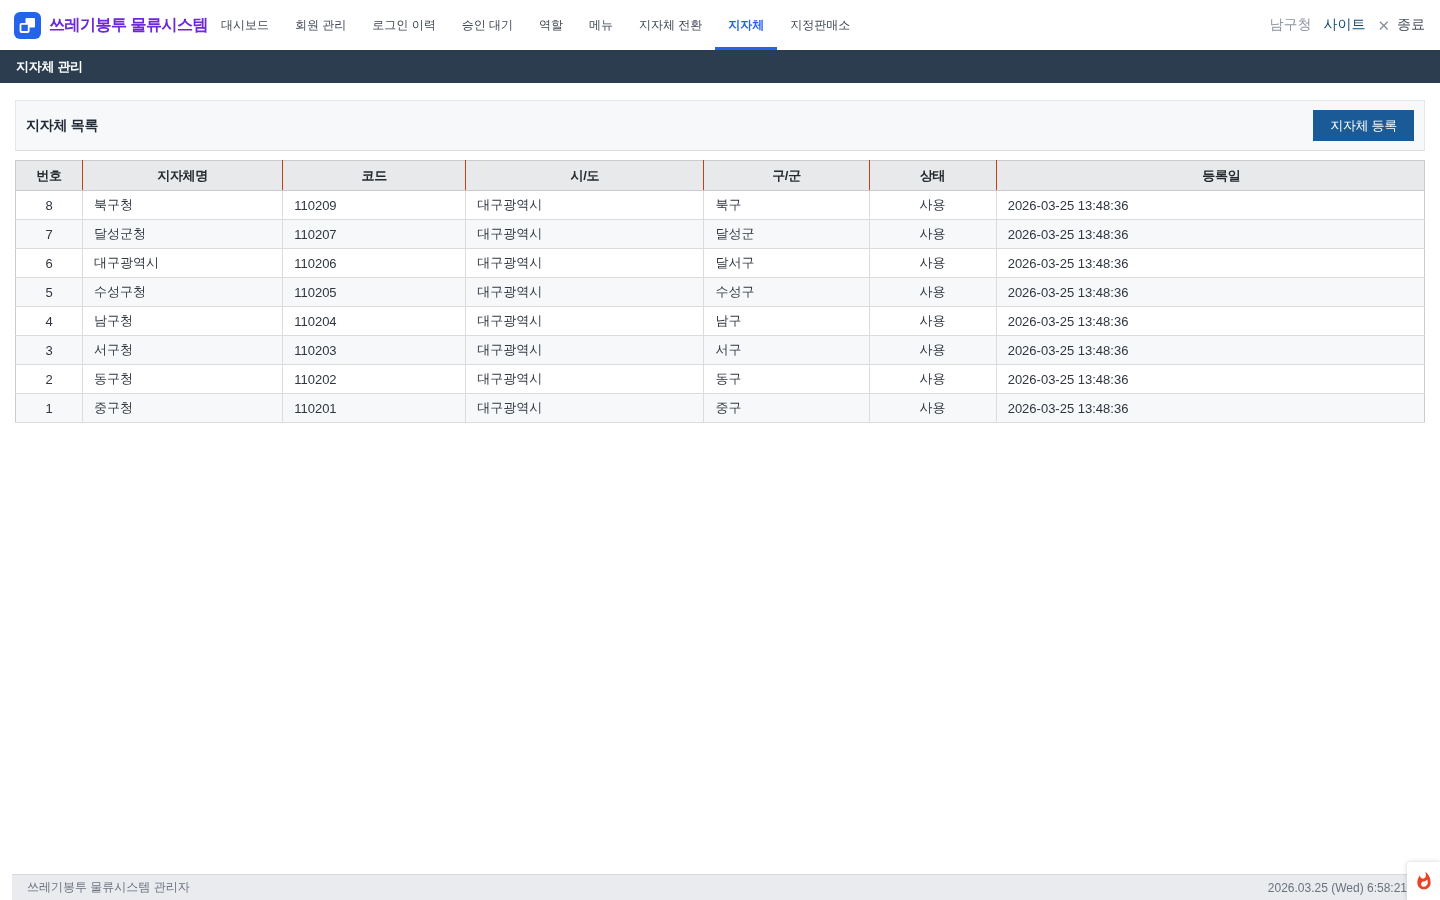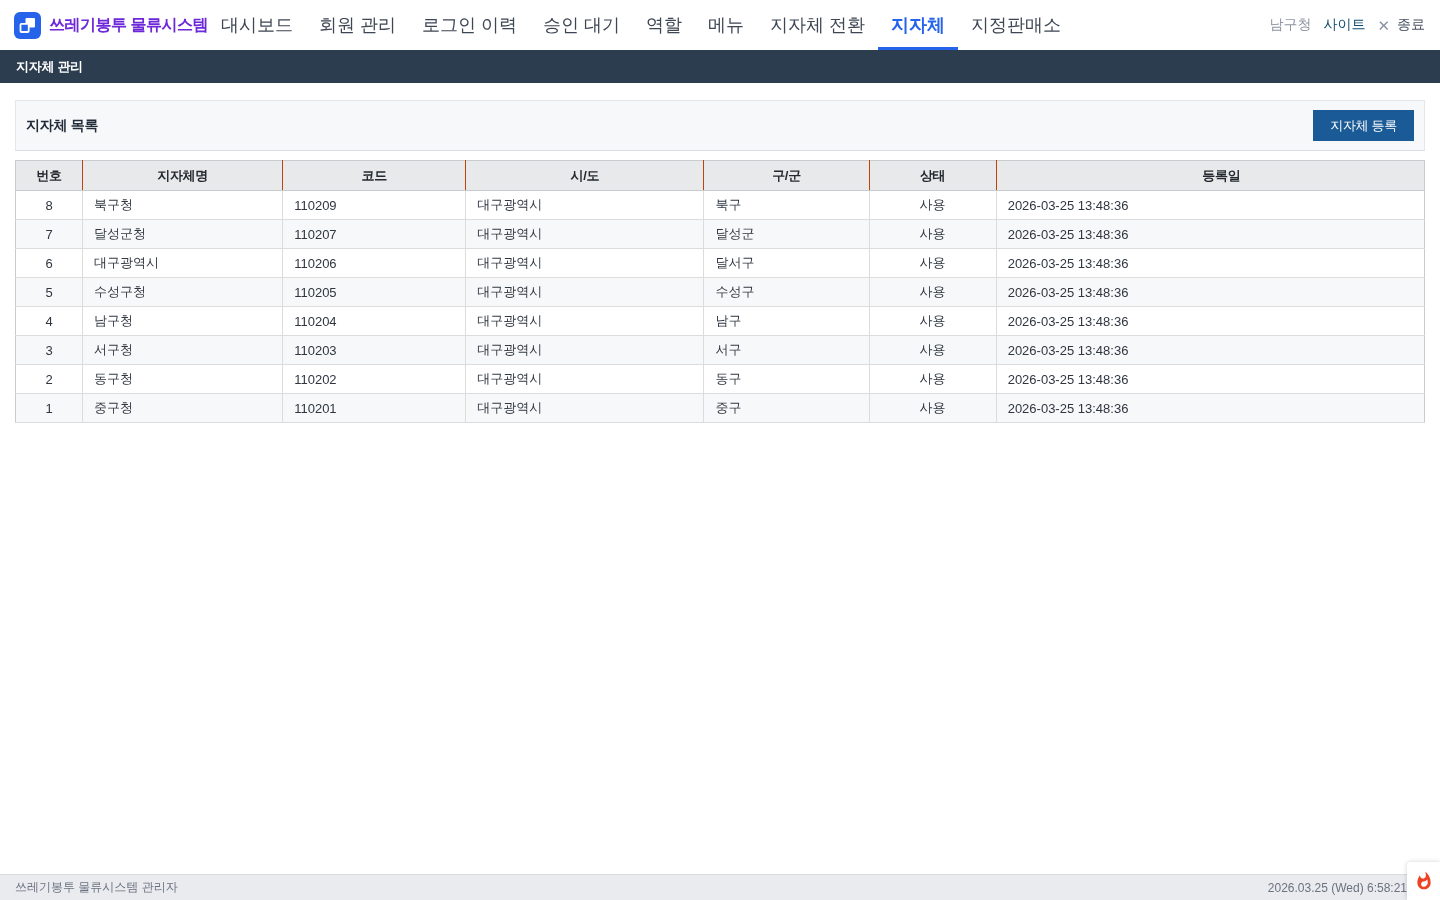--- a/index.html
+++ b/index.html
@@ -10,21 +10,21 @@
     position: relative;
     overflow: hidden;
     color: #2f3640;
   }
 
   
   .top-header { height: 50px; display: flex; align-items: center; padding: 0 15px 0 14px; background: #fff; }
   .logo-box { width: 27px; height: 27px; background: #2563eb; border-radius: 6px; display: flex; align-items: center; justify-content: center; margin-right: 8px; flex: 0 0 auto; cursor: pointer; }
   .app-title { font-size: 16px; font-weight: bold; color: #6d28d9; margin-right: 0; letter-spacing: -0.5px; white-space: nowrap; }
   .main-nav { display: flex; height: 50px; }
-  .nav-item { display: flex; align-items: center; padding: 3px 13px 0; font-size: 18px; color: #3d4654; cursor: pointer; text-decoration: none; border-bottom: 3px solid transparent; white-space: nowrap; }
+  .nav-item { display: flex; align-items: center; padding: 3px 13px 0; font-size: 12px; color: #3d4654; cursor: pointer; text-decoration: none; border-bottom: 3px solid transparent; white-space: nowrap; }
   .nav-item.active { color: #2563eb; font-weight: bold; border-bottom-color: #2563eb; }
   .header-right { margin-left: auto; display: flex; align-items: center; gap: 12px; font-size: 14px; }
   .user-org { color: #8d95a1; }
   .site-link { color: #0c4a6e; text-decoration: none; cursor: pointer; }
   .exit-btn { display: flex; align-items: center; gap: 7px; color: #4a5260; text-decoration: none; cursor: pointer; }
   .close-x { color: #8b93a0; font-size: 15px; line-height: 1; }
 
   
   .subheader { height: 33px; background: #2c3d4f; color: #ffffff; display: flex; align-items: center; padding: 0 16px; font-size: 13px; font-weight: bold; letter-spacing: -0.3px; }
 
@@ -37,21 +37,21 @@
   .table-wrap { margin: 9px 15px 0; }
   table { width: 100%; border-collapse: collapse; table-layout: fixed; font-size: 13px; color: #2f3640; border: 1px solid #c8cbd0; }
   thead th { background: #e7e9ea; font-weight: bold; height: 30px; border-right: 1px solid #c2410c; border-bottom: 1px solid #c8cbd0; text-align: center; color: #23292f; letter-spacing: -0.3px; }
   thead th:last-child { border-right: none; padding-left: 22px; }
   tbody td { height: 29px; border-right: 1px solid #dcdcdc; border-bottom: 1px solid #dcdcdc; padding: 0 11px; white-space: nowrap; overflow: hidden; }
   tbody td:last-child { border-right: none; }
   tbody tr:nth-of-type(even) { background: #f7f8f9; }
   td.c { text-align: center; padding: 0; }
 
   
-  .footer { position: absolute; left: 0; right: 0; bottom: 0; height: 26px; background: #e9ebee; border-top: 1px solid #d7dade; display: flex; align-items: center; font-size: 12px; color: #6b7280; padding: 0 15px; }
+  .footer { position: absolute; left: 12px; right: 0; bottom: 0; height: 26px; background: #e9ebee; border-top: 1px solid #d7dade; display: flex; align-items: center; font-size: 12px; color: #6b7280; padding: 0 15px; }
   .footer-right { margin-left: auto; padding-right: 18px; }
 
   
   .debug-badge { position: absolute; right: 0; bottom: 0; width: 33px; height: 38px; background: #ffffff; box-shadow: 0 0 5px rgba(0,0,0,0.18); border-top-left-radius: 4px; display: flex; align-items: center; justify-content: center; z-index: 5; cursor: pointer; }
 </style>
 </head>
 <body>
 
 <header class="top-header">
   <div class="logo-box">

